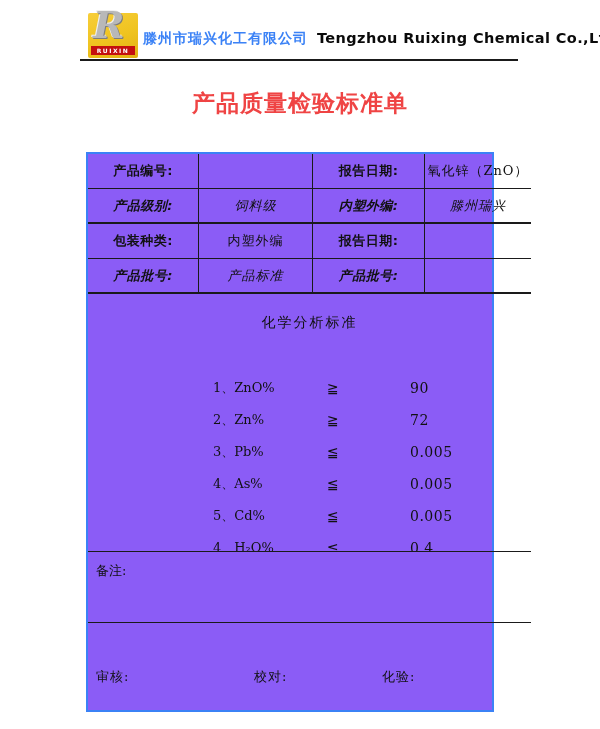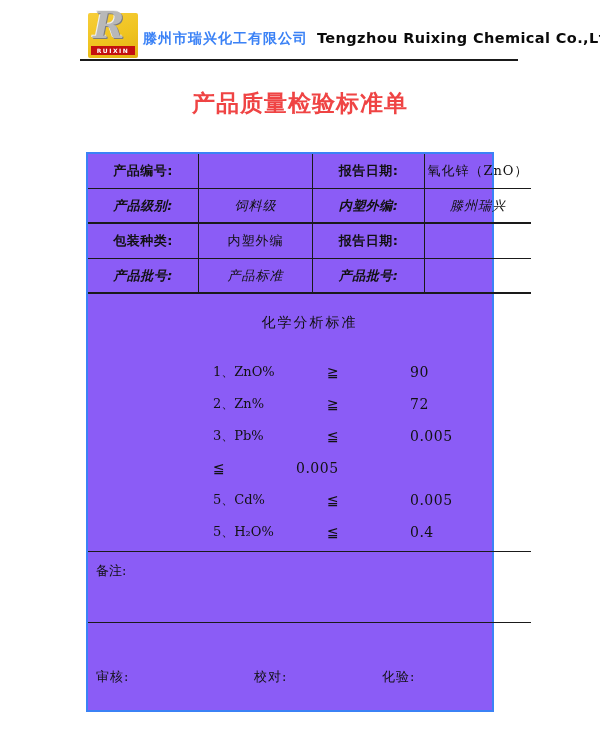--- a/index.html
+++ b/index.html
@@ -69,21 +69,21 @@
   .cell.label { font-weight:bold; font-size:13px; letter-spacing:0.5px; }
   .cell.value { font-family:"DejaVu Serif", serif; font-size:13px; letter-spacing:1px; }
 
   .analysis {
     width:443px; height:258px; border-bottom:1px solid #1a1a1a; overflow:hidden;
   }
   .analysis-title {
     margin-top:20px; text-align:center;
     font-family:"DejaVu Serif", serif; font-size:14px; letter-spacing:2px;
   }
-  .chem-list { margin-top:24px; }
+  .chem-list { margin-top:40px; }
   .chem-row { display:flex; align-items:center; height:32px; padding-left:125px; }
   .chem-name  { width:114px; font-family:"DejaVu Serif", serif; font-size:13px; }
   .chem-op    { width:83px;  font-size:14px; }
   .chem-value { font-family:"DejaVu Serif", serif; font-size:14px; letter-spacing:0.5px; }
 
   .remark-row {
     width:443px; height:71px; border-bottom:1px solid #1a1a1a;
     padding:8px 0 0 8px;
   }
   .remark-label { font-family:"DejaVu Serif", serif; font-size:13px; }
@@ -156,30 +156,31 @@
           <span class="chem-name">2、Zn%</span>
           <span class="chem-op">≧</span>
           <span class="chem-value">72</span>
         </div>
         <div class="chem-row">
           <span class="chem-name">3、Pb%</span>
           <span class="chem-op">≦</span>
           <span class="chem-value">0.005</span>
         </div>
         <div class="chem-row">
+          <span class="chem-name">4、As%</span>
           <span class="chem-op">≦</span>
           <span class="chem-value">0.005</span>
         </div>
         <div class="chem-row">
           <span class="chem-name">5、Cd%</span>
           <span class="chem-op">≦</span>
           <span class="chem-value">0.005</span>
         </div>
         <div class="chem-row">
-          <span class="chem-name">5、H₂O%</span>
+          <span class="chem-name">4、H₂O%</span>
           <span class="chem-op">≦</span>
           <span class="chem-value">0.4</span>
         </div>
       </div>
     </div>
 
     <div class="remark-row">
       <span class="remark-label">备注:</span>
     </div>
 

